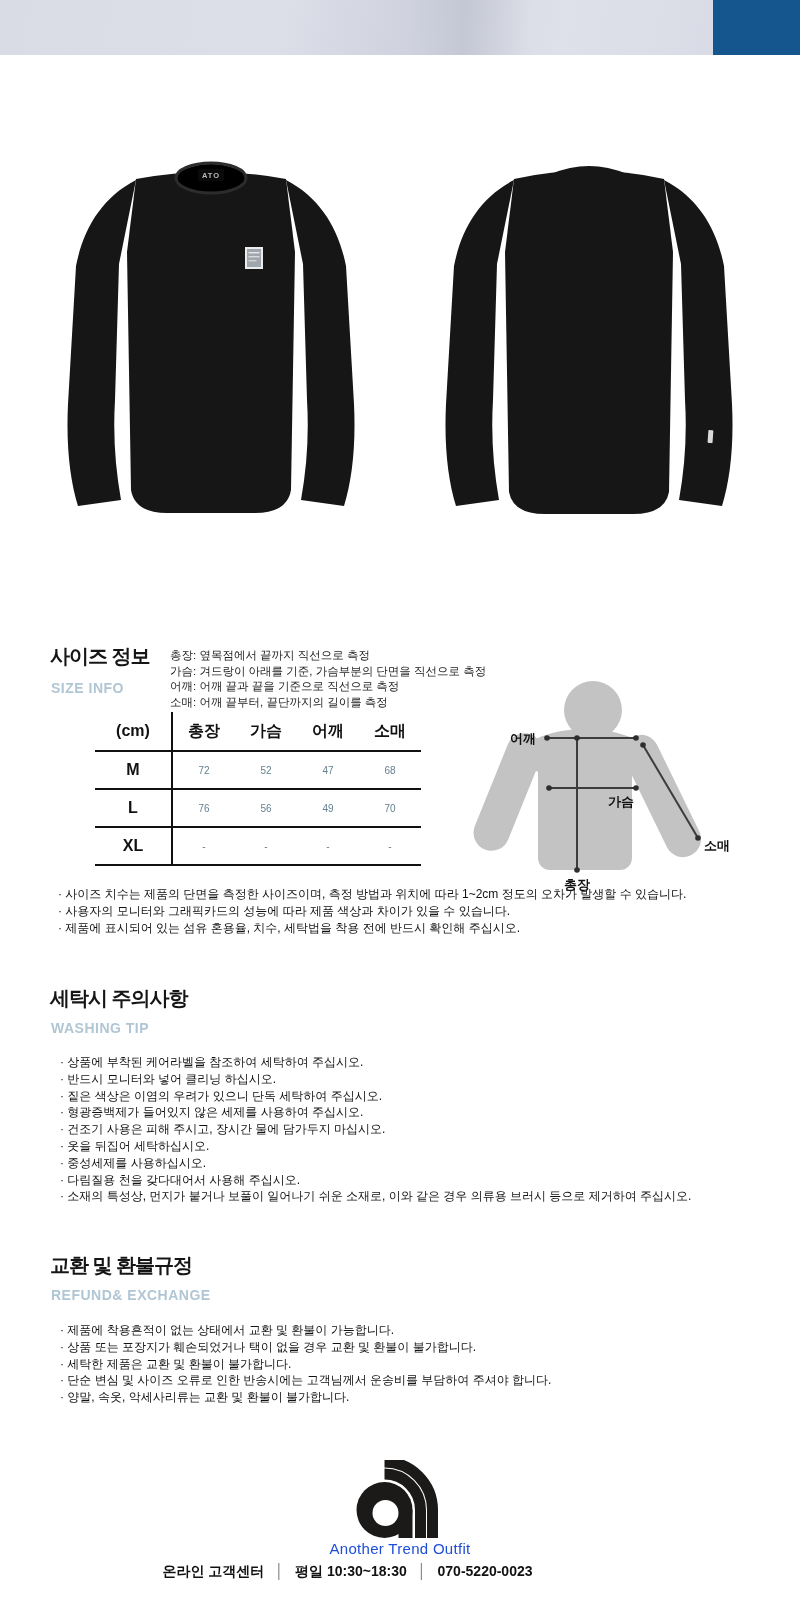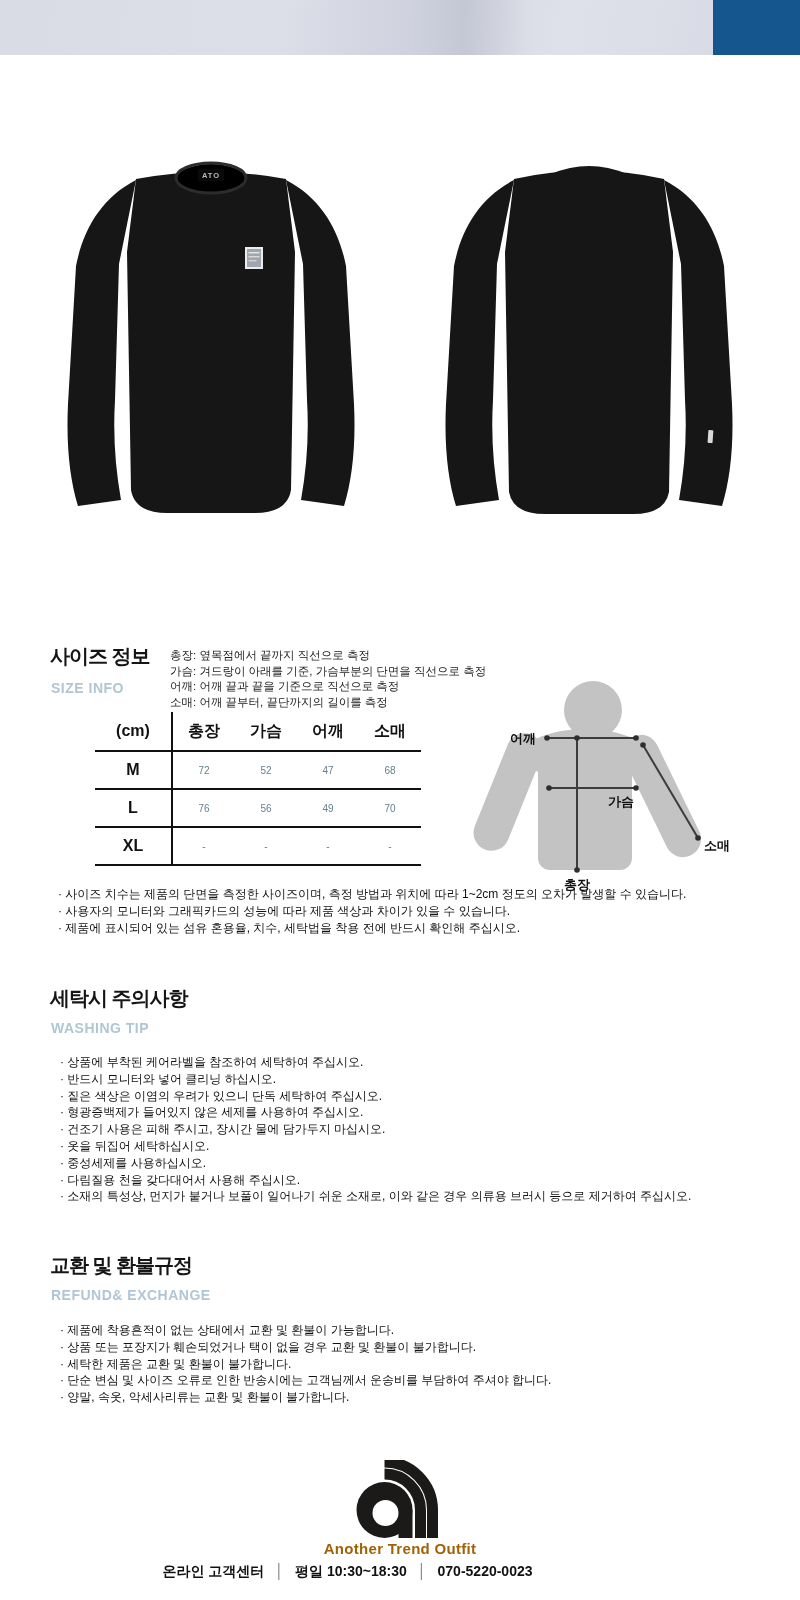--- a/index.html
+++ b/index.html
@@ -30,21 +30,21 @@
   #size-table thead th{height:38px;font-size:16px;font-weight:800;color:#111;border-bottom:2px solid #111;}
   #size-table tbody td{height:36px;border-bottom:2px solid #111;}
   #size-table tbody td.rowlabel{font-size:16px;font-weight:800;color:#111;}
   #size-table tbody td.val{font-size:10px;font-weight:500;color:#64808f;}
   #size-table .vline{border-right:2px solid #111;}
 
   
   #diagram text{font-size:13px;font-weight:600;fill:#111;}
 
   
-  #brand-tagline{width:800px;text-align:center;font-size:15px;font-weight:700;letter-spacing:.3px;color:#a16207;}
+  #brand-tagline{width:800px;text-align:center;font-size:15px;font-weight:400;letter-spacing:.3px;color:#1d4ed8;}
   #footer-line{width:695px;text-align:center;font-size:14px;font-weight:700;color:#111;white-space:nowrap;}
   #footer-line .sep{color:#777;font-weight:400;margin:0 11px;}
 </style>
 </head>
 <body>
 
 <div id="page">
 
   <div id="top-strip" class="abs" style="background-color: rgb(216, 218, 228);">
     <div class="fold"></div>

